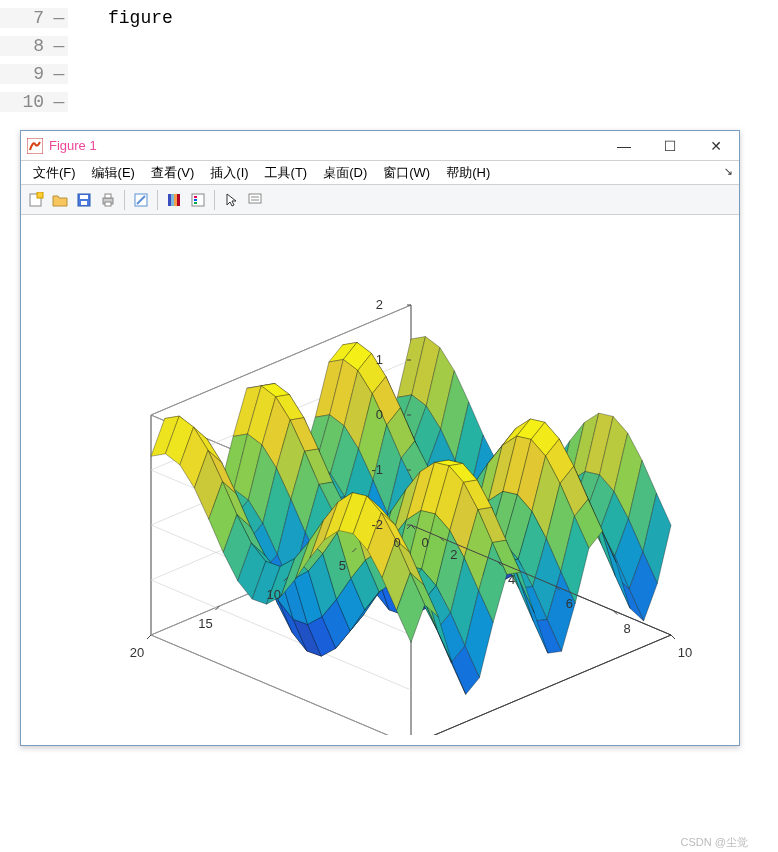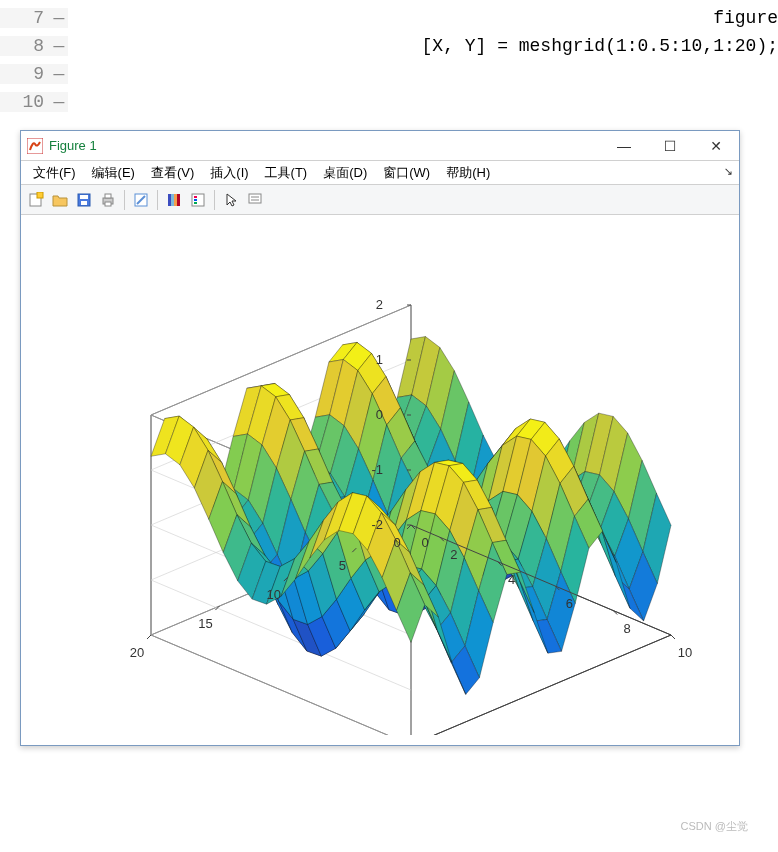--- a/index.html
+++ b/index.html
@@ -3,57 +3,56 @@
 <meta charset="utf-8">
 <style>
 * { box-sizing: border-box; margin: 0; padding: 0; }
 body { font-family: "Segoe UI", Arial, sans-serif; background: #fff; width: 778px; }
 
 .code-area { padding: 4px 0 10px 0; font-family: "Courier New", monospace; font-size: 18px; color: #000; }
 .code-line { display: flex; align-items: center; height: 28px; }
 .line-num { width: 50px; text-align: right; color: #888; padding-right: 6px; background: #f5f5f5; }
 .line-dash { width: 18px; text-align: center; color: #888; background: #f5f5f5; }
 .line-gap { width: 40px; background: #fff; }
-.line-code { flex: 1; white-space: pre; text-align: right; }
+.line-code { flex: 1; white-space: pre; }
 
 .figure-window { margin: 4px 20px 10px 20px; border: 1px solid #7a9ac0; background: #fff; width: 720px; box-shadow: 0 2px 6px rgba(0,0,0,.2); }
 .titlebar { display: flex; align-items: center; height: 30px; background: #fff; border-bottom: 1px solid #d0d0d0; }
 .titlebar-icon { width: 16px; height: 16px; margin: 0 6px; }
-.titlebar-text { flex: 1; font-size: 13px; color: #15803d; }
+.titlebar-text { flex: 1; font-size: 13px; color: #ec4899; }
 .titlebar-btns { display: flex; }
 .titlebar-btn { width: 46px; height: 30px; display: flex; align-items: center; justify-content: center; font-size: 14px; color: #333; }
 
 .menubar { display: flex; align-items: center; height: 24px; font-size: 13px; padding: 0 4px; border-bottom: 1px solid #d0d0d0; position: relative; }
 .menu-item { padding: 10px 8px; cursor: default; }
 .menu-arrow { position: absolute; right: 6px; top: 4px; font-size: 11px; color: #333; }
 
 .toolbar { display: flex; align-items: center; height: 30px; padding: 2px 4px; gap: 2px; border-bottom: 1px solid #d0d0d0; background: #f5f6f7; }
 .tool-btn { width: 22px; height: 22px; display: flex; align-items: center; justify-content: center; border: 1px solid transparent; cursor: pointer; }
 .tool-sep { width: 1px; height: 20px; background: #c8c8c8; margin: 0 3px; }
 
 .plot-area { position: relative; height: 530px; background: #fff; }
 .plot-canvas { position: absolute; left: 20px; top: 10px; width: 680px; height: 510px; }
 
-.watermark { position: absolute; right: 30px; bottom: 18px; font-size: 11px; color: #bbb; }
+.watermark { position: absolute; right: 30px; bottom: 2px; font-size: 11px; color: #bbb; }
 </style>
 </head>
 <body>
 
 <div class="code-area">
   <div class="code-line">
     <span class="line-num">7</span>
     <span class="line-dash">—</span>
     <span class="line-gap"></span>
     <span class="line-code">figure</span>
   </div>
   <div class="code-line">
     <span class="line-num">8</span>
     <span class="line-dash">—</span>
     <span class="line-gap"></span>
-    <span class="line-code">[X, Y] = meshgrid(1:0.5:10,1:20);</span>
   </div>
   <div class="code-line">
     <span class="line-num">9</span>
     <span class="line-dash">—</span>
     <span class="line-gap"></span>
   </div>
   <div class="code-line">
     <span class="line-num">10</span>
     <span class="line-dash">—</span>
     <span class="line-gap"></span>

